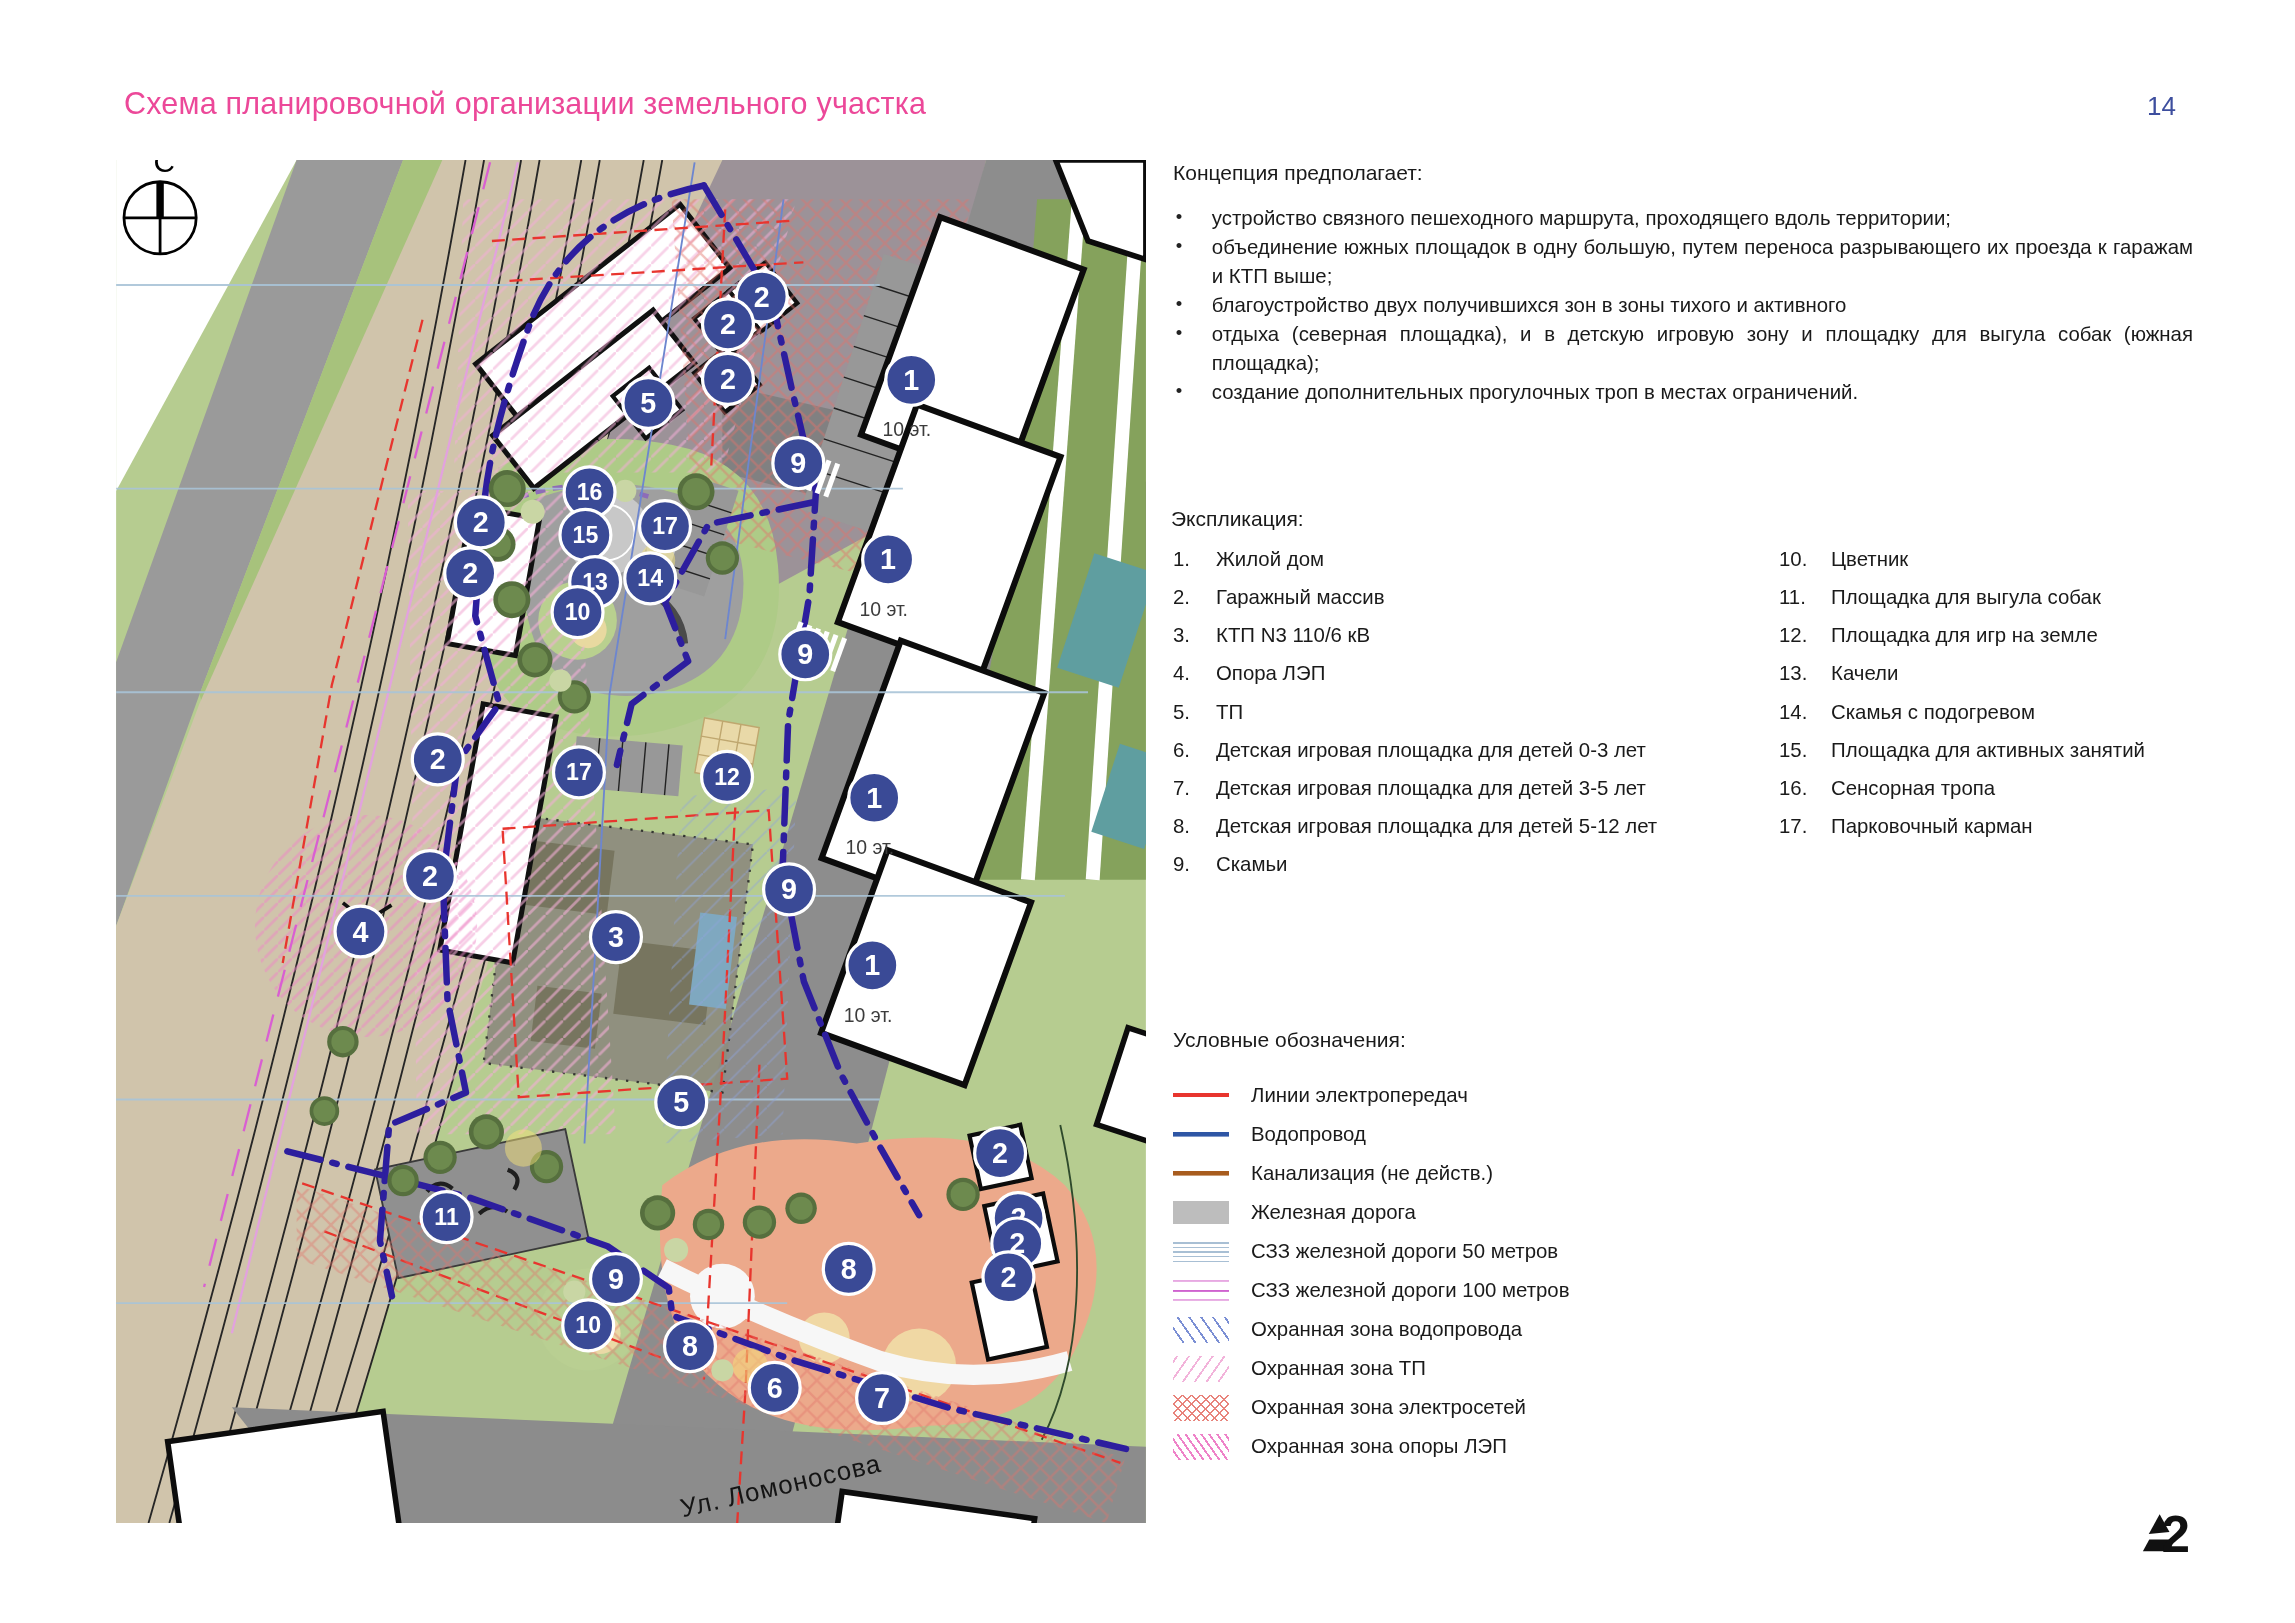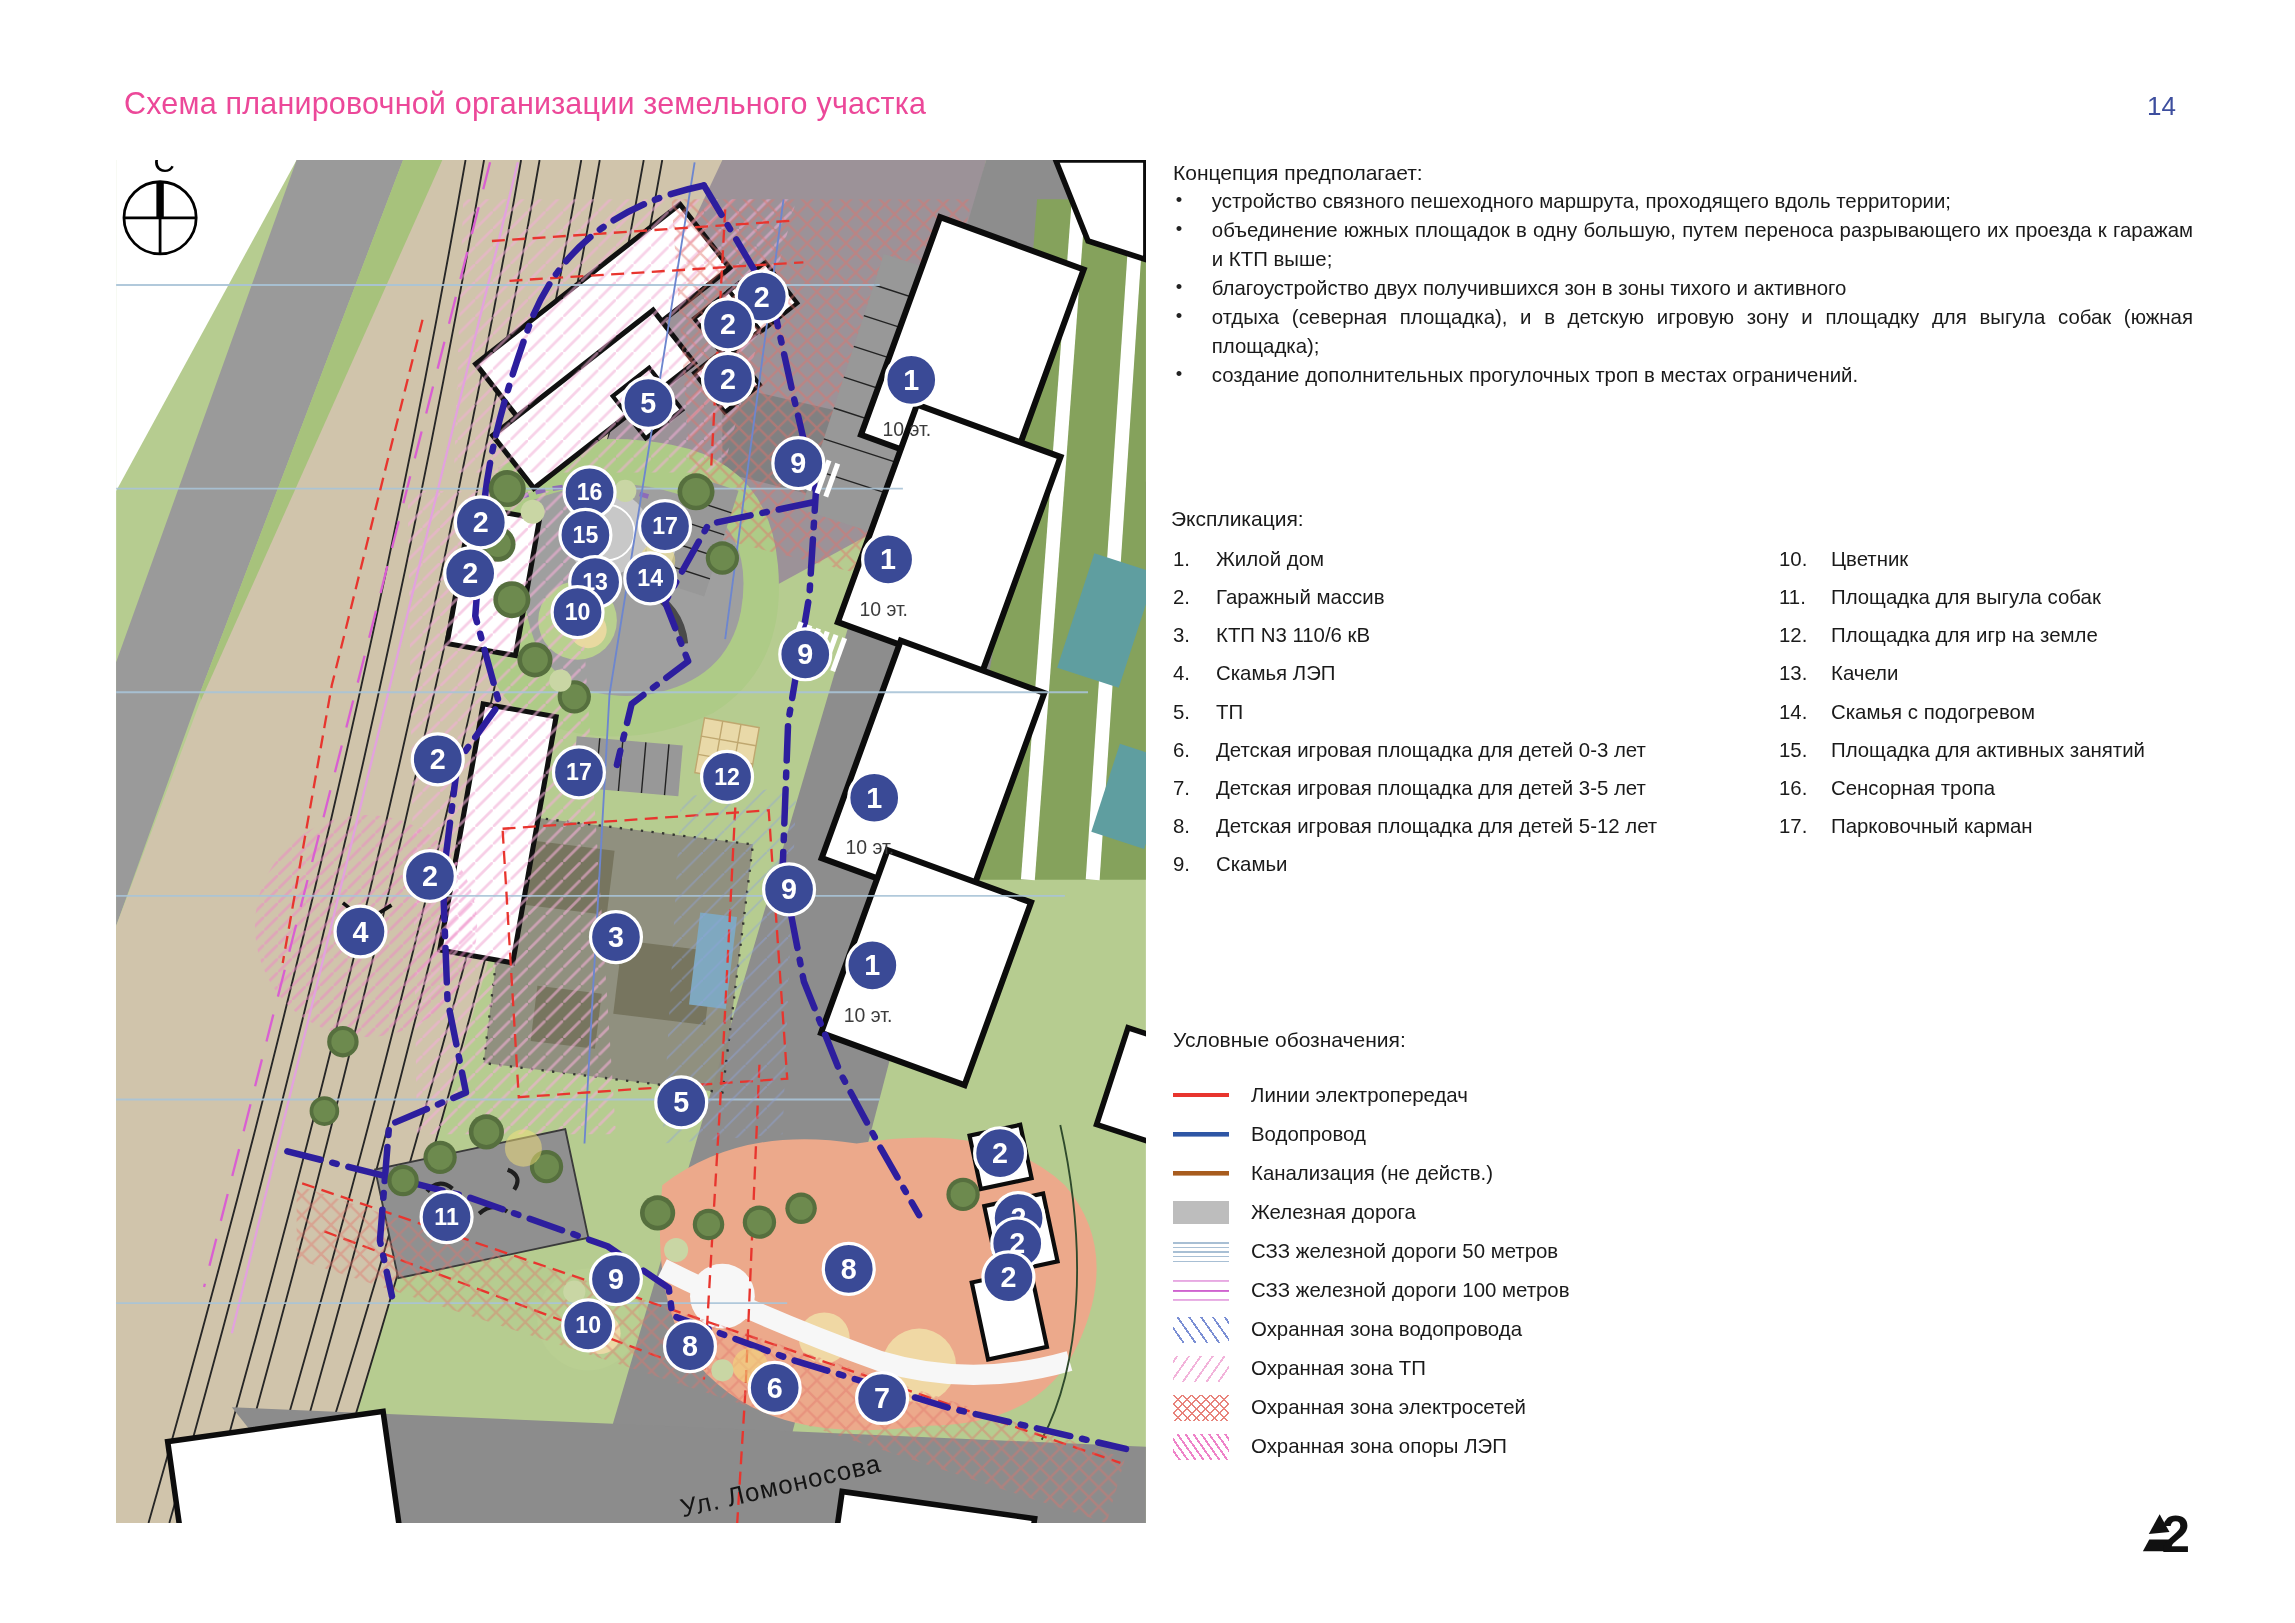--- a/index.html
+++ b/index.html
@@ -6,21 +6,21 @@
   body{
     width:2295px;height:1623px;position:relative;background:#ffffff;
     font-family:"Liberation Sans", sans-serif;overflow:hidden;color:#1a1a1a;
   }
   svg{font-family:"Liberation Sans", sans-serif;}
   .abs{position:absolute;}
   .page-title{left:124px;top:86px;font-size:30.5px;font-weight:500;color:#ec4899;letter-spacing:0.2px;}
   .page-num{left:2147px;top:91px;width:116px;font-size:26px;color:#3d4e9e;text-align:left;}
   
   .concept{left:1173px;top:161px;width:1020px;}
-  .concept-heading{font-size:21px;margin:0 0 2px 0;font-weight:400;}
+  .concept-heading{font-size:21px;margin:0 0 19px 0;font-weight:400;}
   .bullet-row{display:flex;align-items:flex-start;}
   .bullet-dot{width:36px;font-size:18.5px;line-height:1.42;color:#222;padding-left:2.8px;}
   .bullet-text{flex:1;font-size:20.4px;line-height:1.42;text-align:justify;}
   
   .exp-heading{left:1171px;top:507px;width:495px;text-align:left;font-size:21px;}
   .exp-col{position:absolute;top:548px;}
   .exp-col-left{left:1173px;width:611px;}
   .exp-col-right{left:1779px;width:518px;}
   .exp-item{font-size:20.4px;line-height:1.1;margin-bottom:15.7px;white-space:nowrap;display:flex;}
   .exp-num{width:43px;flex:none;}
@@ -90,21 +90,21 @@
     <div class="exp-item">
       <span class="exp-num">2.</span>
       <span>Гаражный массив</span>
     </div>
     <div class="exp-item">
       <span class="exp-num">3.</span>
       <span>КТП N3 110/6 кВ</span>
     </div>
     <div class="exp-item">
       <span class="exp-num">4.</span>
-      <span>Скамья ЛЭП</span>
+      <span>Опора ЛЭП</span>
     </div>
     <div class="exp-item">
       <span class="exp-num">5.</span>
       <span>ТП</span>
     </div>
     <div class="exp-item">
       <span class="exp-num">6.</span>
       <span>Детская игровая площадка для детей 0-3 лет</span>
     </div>
     <div class="exp-item">

